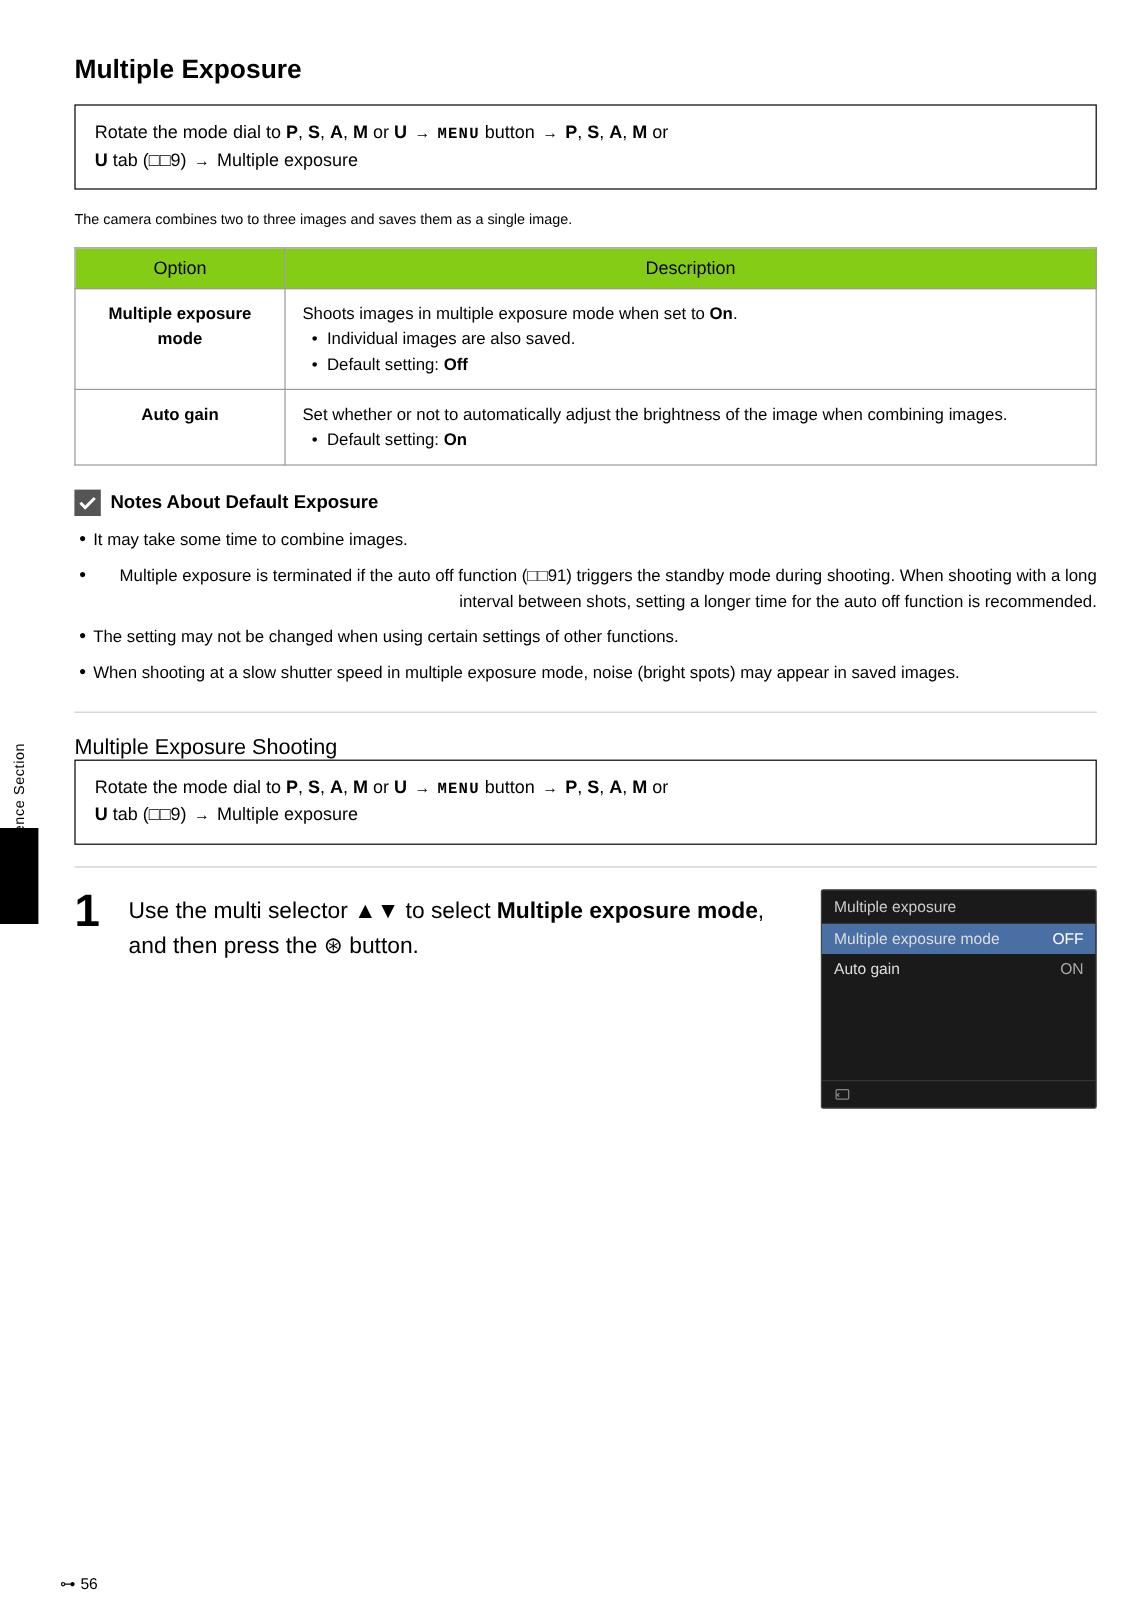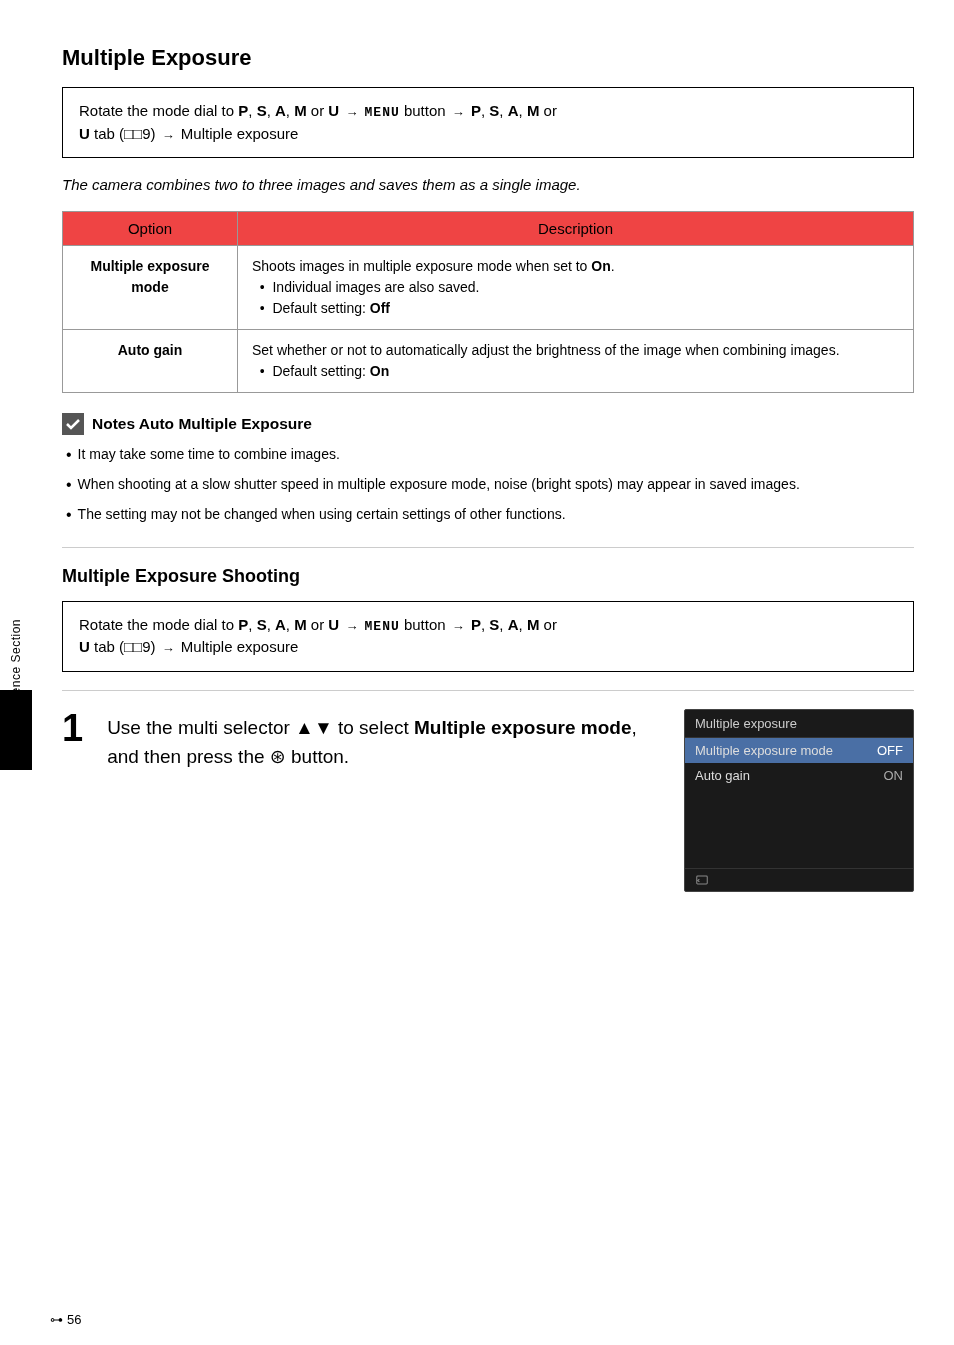--- a/index.html
+++ b/index.html
@@ -61,35 +61,34 @@
     }
     .instruction-box .bold { font-weight: bold; }
     .instruction-box .menu-key {
       font-family: Liberation Mono, monospace;
       font-weight: bold;
       font-size: 13px;
       letter-spacing: 1px;
     }
     .intro-text {
       margin-bottom: 14px;
-      font-size: 15px;
+      font-size: 12px;
       line-height: 1.5;
-      font-style: italic;
     }
     table.options-table {
       width: 100%;
       border-collapse: collapse;
       margin-bottom: 20px;
       font-size: 14.5px;
     }
     table.options-table th {
       border: 1px solid #999;
       padding: 8px 14px;
       text-align: center;
-      background: #ef4444;
+      background: #84cc16;
       font-weight: normal;
       font-size: 15px;
     }
     table.options-table td {
       border: 1px solid #999;
       padding: 10px 14px;
       vertical-align: top;
       line-height: 1.5;
     }
     table.options-table td:first-child {
@@ -142,22 +141,21 @@
       padding-left: 4px;
     }
     .notes-list li::before {
       content: '•';
       flex-shrink: 0;
       font-size: 16px;
       line-height: 1.5;
     }
     h2.section-title {
       font-size: 18px;
-      font-weight: bold;
-      margin-bottom: 14px;
+      font-weight: normal;
     }
     .step-section {
       display: flex;
       gap: 24px;
       margin-top: 14px;
       align-items: flex-start;
     }
     .step-number {
       font-size: 38px;
       font-weight: bold;
@@ -286,31 +284,34 @@
       </tbody>
     </table>
 
     <div class="notes-section">
       <div class="notes-header">
         <div class="notes-icon">
           <svg viewBox="0 0 16 16">
             <path d="M2 8 L6 12 L14 4" stroke="#fff" stroke-width="2.5" fill="none"></path>
           </svg>
         </div>
-        <span class="notes-header-text">Notes Auto Multiple Exposure</span>
+        <span class="notes-header-text">Notes About Default Exposure</span>
       </div>
       <ul class="notes-list">
         <li>
           <span>It may take some time to combine images.</span>
         </li>
         <li>
-          <span>When shooting at a slow shutter speed in multiple exposure mode, noise (bright spots) may appear in saved images.</span>
+          <span>Multiple exposure is terminated if the auto off function (□□91) triggers the standby mode during shooting. When shooting with a long interval between shots, setting a longer time for the auto off function is recommended.</span>
         </li>
         <li>
           <span>The setting may not be changed when using certain settings of other functions.</span>
+        </li>
+        <li>
+          <span>When shooting at a slow shutter speed in multiple exposure mode, noise (bright spots) may appear in saved images.</span>
         </li>
       </ul>
     </div>
 
     <hr class="divider">
 
     <h2 class="section-title">Multiple Exposure Shooting</h2>
 
     <div class="instruction-box">
       <span>

